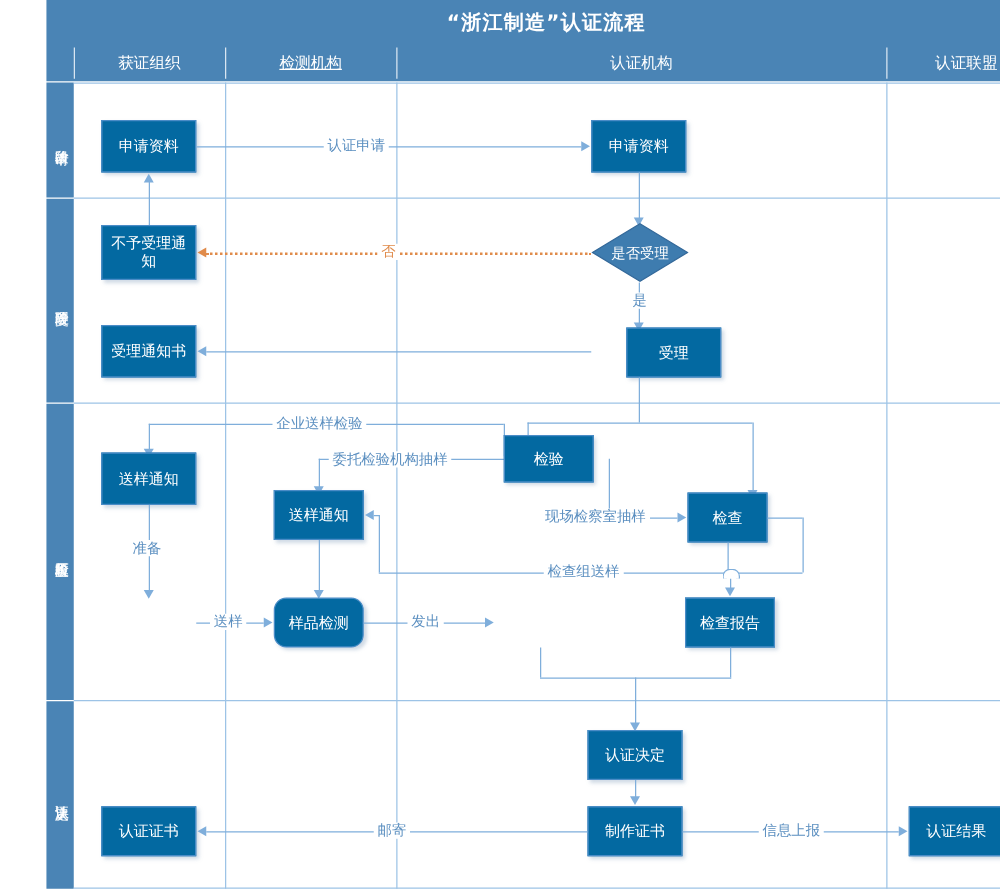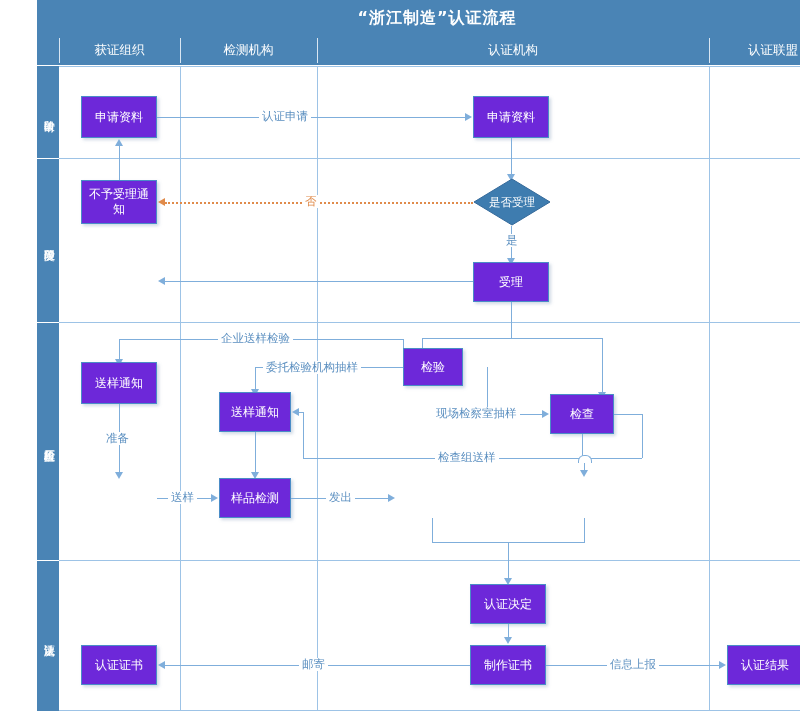--- a/index.html
+++ b/index.html
@@ -17,21 +17,21 @@
   .col-head-sep{position:absolute;top:38px;width:1px;height:25px;background:#d9e6f2;}
 
   .sidebar{position:absolute;left:0;width:22px;background:#4A84B5;}
   .sidebar-label{position:absolute;left:0;width:22px;color:#ffffff;font-size:11px;
     display:flex;align-items:center;justify-content:center;}
   .sidebar-label span{writing-mode:vertical-rl;text-orientation:upright;letter-spacing:0px;white-space:nowrap;}
 
   .grid-v{position:absolute;width:1px;background:#9DC3E6;}
   .grid-h{position:absolute;height:1px;background:#9DC3E6;}
 
-  .node{position:absolute;background:#6d28d9;border:1px solid #4A8CC7;
+  .node{position:absolute;background:#0369a1;border:1px solid #4A8CC7;
     color:#ffffff;font-size:12px;display:flex;align-items:center;justify-content:center;
     text-align:center;line-height:1.25;box-sizing:border-box;
     box-shadow:2px 2px 3px rgba(120,150,180,.35);padding:1px 2px;}
 
   .diamond{position:absolute;}
   .diamond .dtext{position:absolute;left:0;top:0;width:100%;height:100%;
     display:flex;align-items:center;justify-content:center;color:#ffffff;font-size:11.5px;
     white-space:nowrap;}
 
   .edge{position:absolute;background:#7FAEDB;}
@@ -55,21 +55,21 @@
 </style>
 </head>
 <body>
 
 <div id="canvas">
 
   <div class="title-bar">“浙江制造”认证流程</div>
 
   <div class="header-band"></div>
   <div class="col-head" style="left:22px;width:121px;">获证组织</div>
-  <div class="col-head" style="left:143px;width:137px;">检测机构</div>
+  <div class="col-head" style="left:143px;width:137px;text-decoration:underline;">检测机构</div>
   <div class="col-head" style="left:280px;width:392px;">认证机构</div>
   <div class="col-head" style="left:672px;width:128px;">认证联盟</div>
   <div class="col-head-sep" style="left:22px;"></div>
   <div class="col-head-sep" style="left:143px;"></div>
   <div class="col-head-sep" style="left:280px;"></div>
   <div class="col-head-sep" style="left:672px;"></div>
 
   <div class="sidebar" style="top:66px;height:92px;"></div>
   <div class="sidebar" style="top:159px;height:163px;"></div>
   <div class="sidebar" style="top:323px;height:237px;"></div>
@@ -122,22 +122,23 @@
   </div>
 
   <div class="edge dash-h" style="left:128px;top:202px;width:308px;"></div>
   <div class="arrow left-o" style="left:121px;top:198px;"></div>
   <div class="elabel orange" style="left:265px;top:195px;">否</div>
 
   <div class="edge v" style="left:474px;top:226px;height:34px;"></div>
   <div class="arrow down" style="left:470px;top:258px;"></div>
   <div class="elabel" style="left:466px;top:234px;">是</div>
 
-  <div class="node" style="left:436px;top:262px;width:76px;height:40px;">受理</div>
-
+  <div class="node" style="left:464px;top:262px;width:76px;height:40px;">受理</div>
+
+  <div class="node" style="left:44px;top:260px;width:76px;height:42px;">受理通知书</div>
 
   <div class="edge h" style="left:128px;top:281px;width:308px;"></div>
   <div class="arrow left" style="left:121px;top:277px;"></div>
 
   <div class="edge v" style="left:474px;top:302px;height:36px;"></div>
   <div class="edge h" style="left:385px;top:338px;width:180px;"></div>
   <div class="edge v" style="left:385px;top:338px;height:16px;"></div>
   <div class="arrow down" style="left:381px;top:352px;"></div>
   <div class="edge v" style="left:565px;top:338px;height:56px;"></div>
   <div class="arrow down" style="left:561px;top:392px;"></div>
@@ -149,36 +150,37 @@
   <div class="edge h" style="left:366px;top:364px;width:54px;"></div>
   <div class="elabel" style="left:181px;top:332px;">企业送样检验</div>
 
   <div class="edge h" style="left:218px;top:367px;width:152px;"></div>
   <div class="edge v" style="left:218px;top:367px;height:24px;"></div>
   <div class="arrow down" style="left:214px;top:389px;"></div>
   <div class="elabel" style="left:226px;top:361px;">委托检验机构抽样</div>
 
   <div class="node" style="left:44px;top:362px;width:76px;height:42px;">送样通知</div>
   <div class="node" style="left:182px;top:392px;width:72px;height:40px;">送样通知</div>
-  <div class="node" style="left:366px;top:348px;width:60px;height:38px;">检验</div>
+  <div class="node" style="left:366px;top:348px;width:72px;height:38px;">检验</div>
   <div class="node" style="left:513px;top:394px;width:64px;height:40px;">检查</div>
 
   <div class="edge v" style="left:450px;top:367px;height:40px;"></div>
   <div class="edge h" style="left:450px;top:414px;width:55px;"></div>
   <div class="arrow right" style="left:505px;top:410px;"></div>
   <div class="elabel" style="left:396px;top:407px;">现场检察室抽样</div>
 
   <div class="edge v" style="left:82px;top:404px;height:70px;"></div>
   <div class="arrow down" style="left:78px;top:472px;"></div>
   <div class="elabel" style="left:66px;top:432px;">准备</div>
 
   <div class="edge v" style="left:218px;top:432px;height:42px;"></div>
   <div class="arrow down" style="left:214px;top:472px;"></div>
 
-  <div class="node" style="left:182px;top:478px;width:72px;height:40px;">样品检测</div>
+  <div class="node" style="left:182px;top:478px;width:72px;height:40px;border-radius:10px;">样品检测</div>
+  <div class="node" style="left:511px;top:478px;width:72px;height:40px;">检查报告</div>
 
   <div class="edge h" style="left:120px;top:498px;width:54px;"></div>
   <div class="arrow right" style="left:174px;top:494px;"></div>
   <div class="elabel" style="left:131px;top:491px;">送样</div>
 
   <div class="edge h" style="left:254px;top:498px;width:97px;"></div>
   <div class="arrow right" style="left:351px;top:494px;"></div>
   <div class="elabel" style="left:289px;top:491px;">发出</div>
 
   <div class="edge v" style="left:545px;top:434px;height:24px;"></div>

